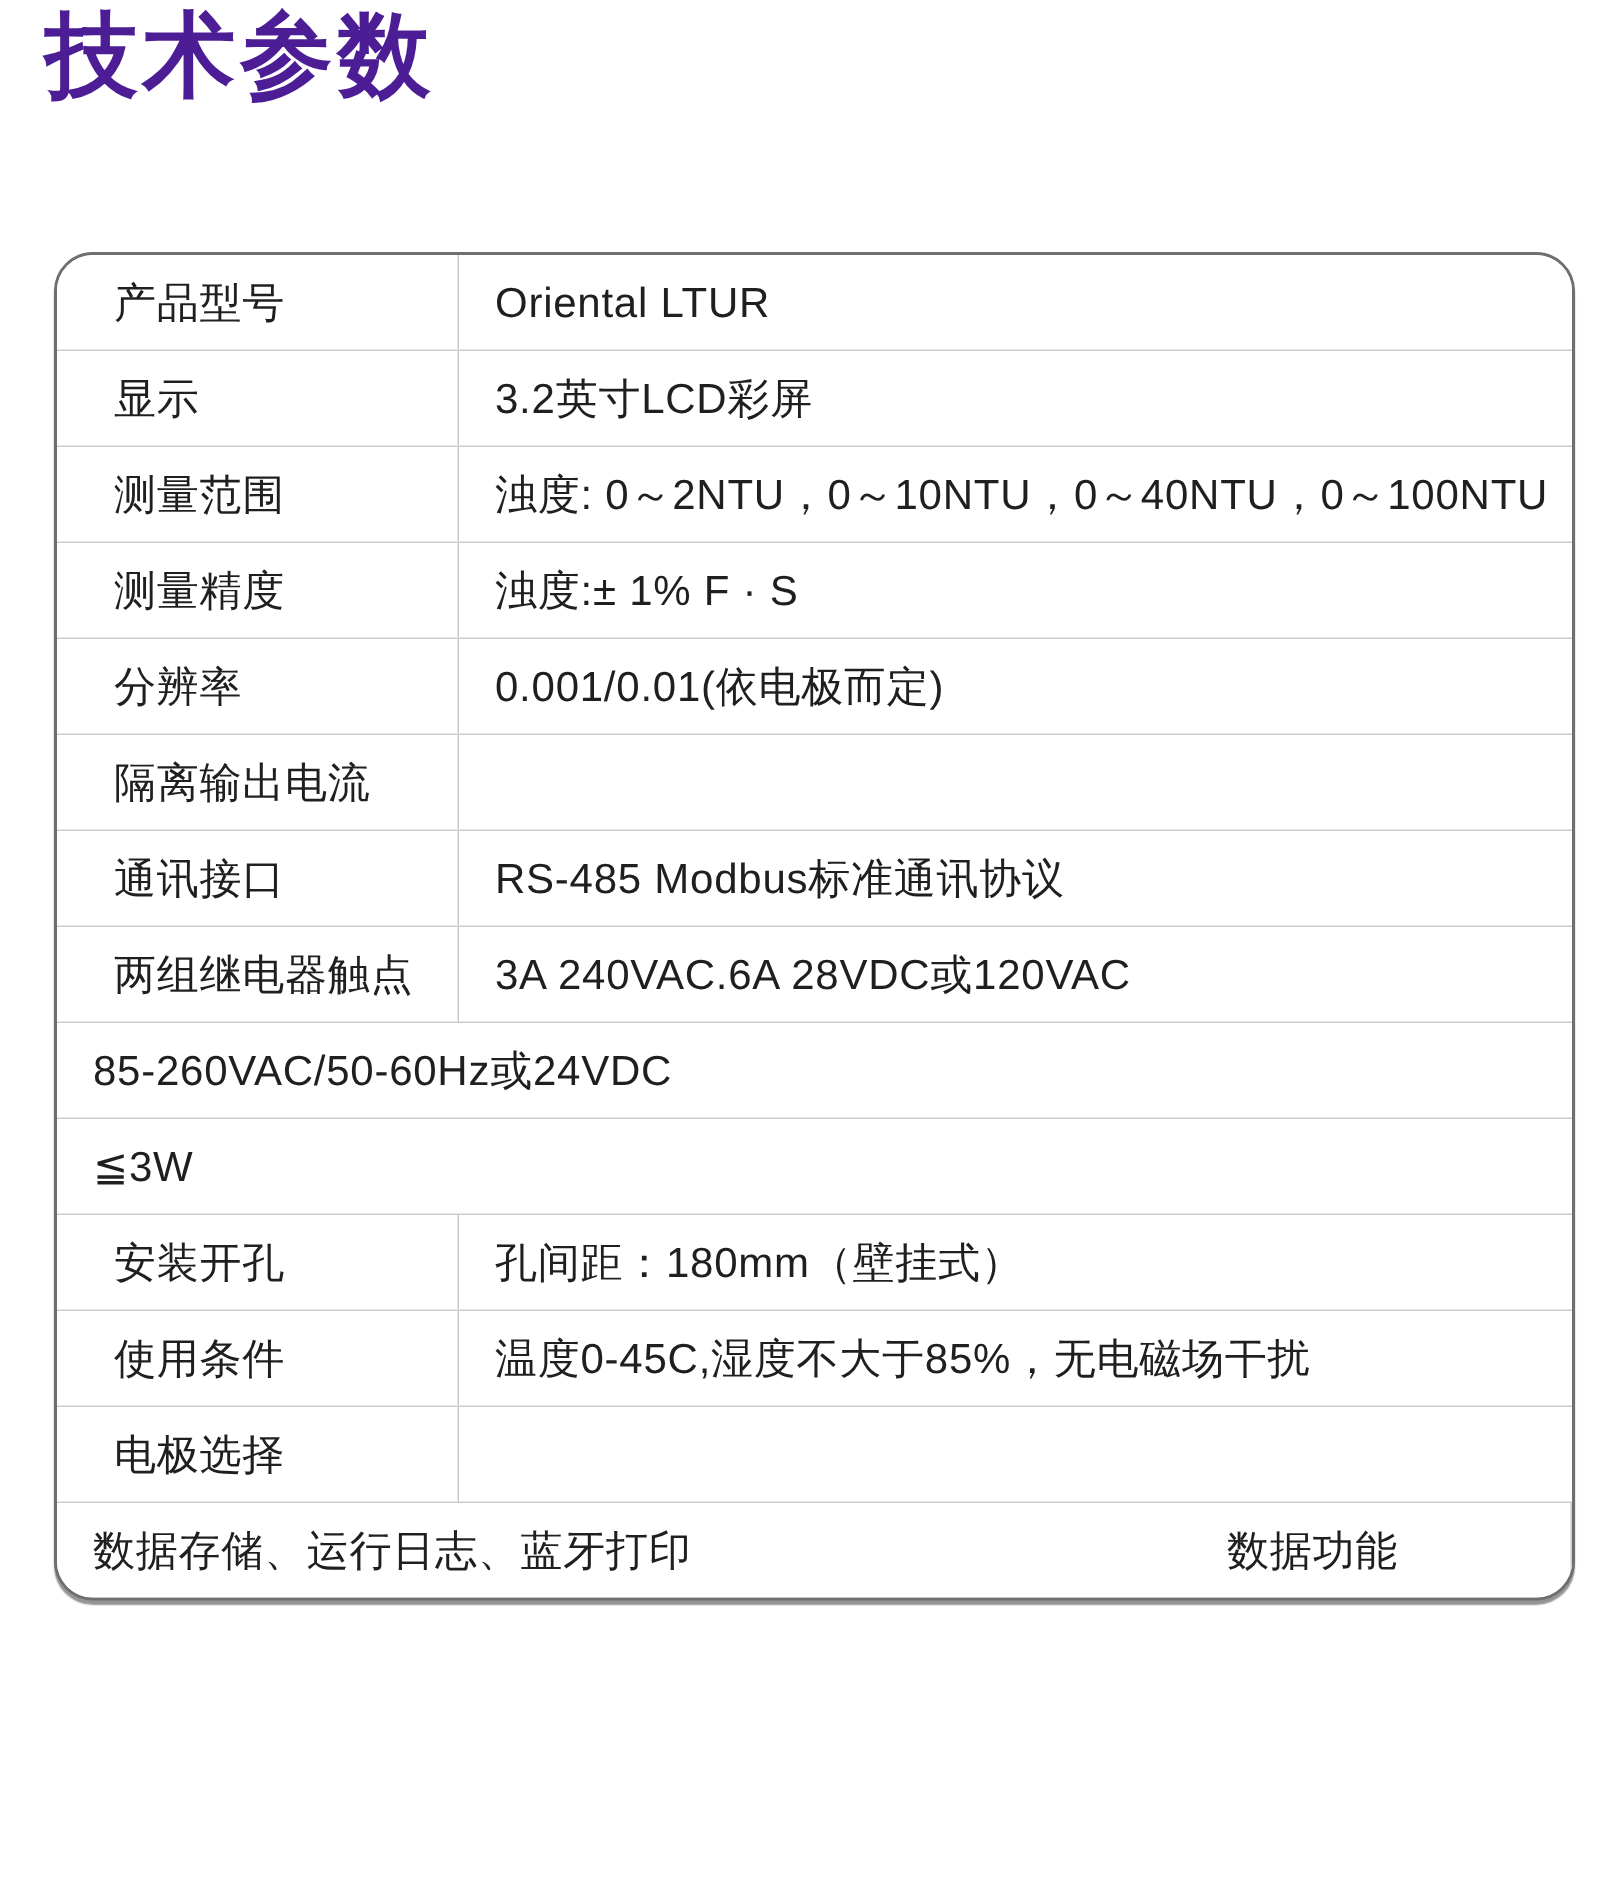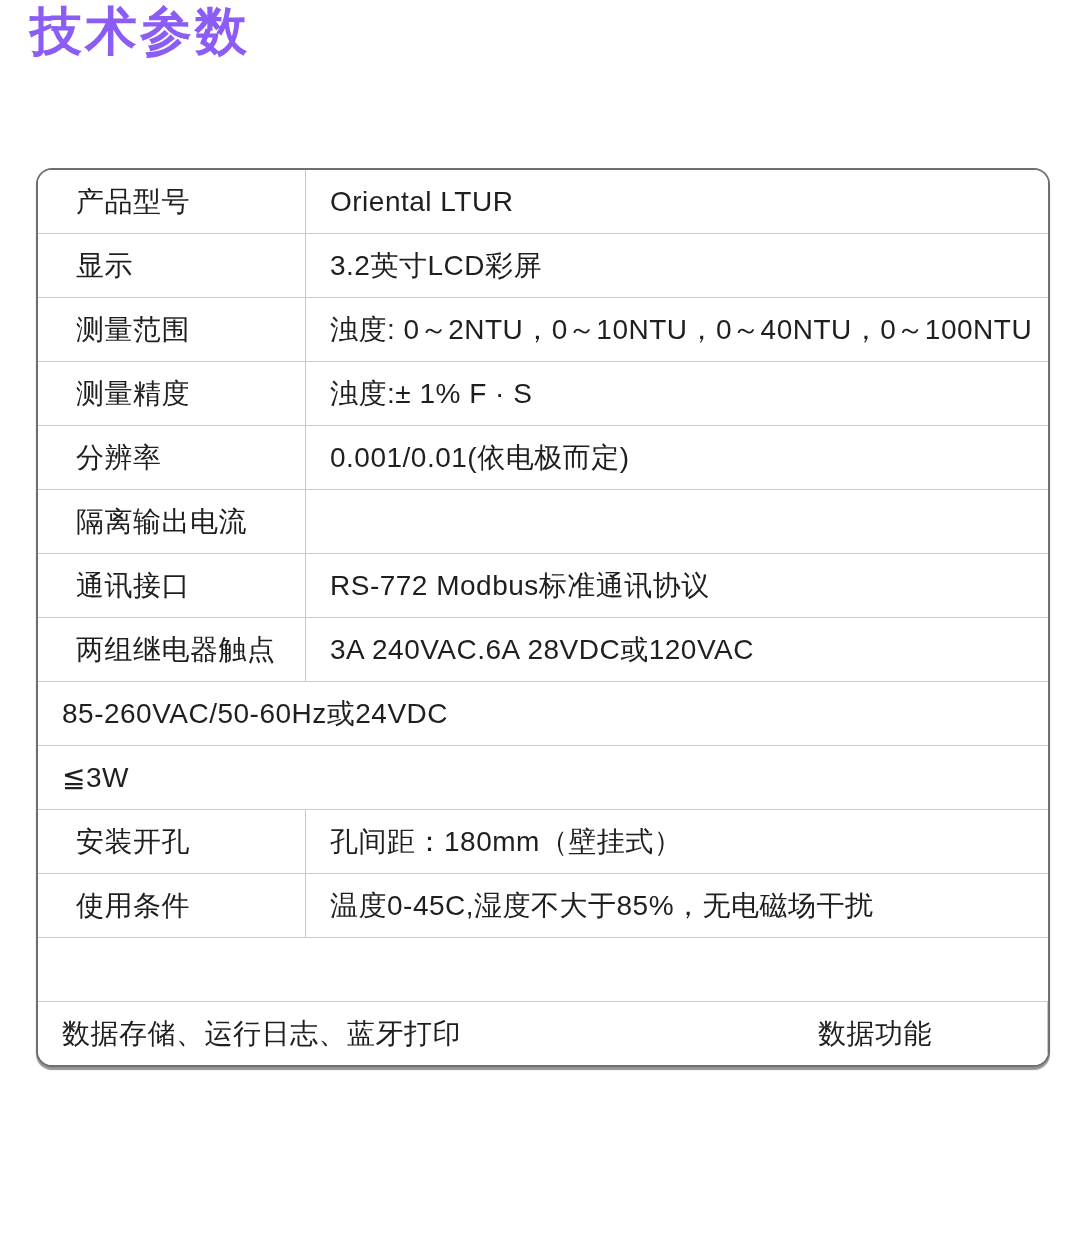--- a/index.html
+++ b/index.html
@@ -13,35 +13,35 @@
     width: 1080px;
     height: 1259px;
     background: #ffffff;
     overflow: hidden;
   }
   .title {
     position: absolute;
     left: 30px;
     top: 2px;
     margin: 0;
-    font-size: 52px;
+    font-size: 62px;
     font-weight: 800;
     letter-spacing: 3px;
-    color: #8b5cf6;
+    color: #4c1d95;
     line-height: 1.15;
   }
   .spec-table {
     position: absolute;
     left: 36px;
     top: 168px;
     width: 1014px;
     box-sizing: border-box;
     background: #ffffff;
     border: 2px solid #6f6f6f;
-    border-radius: 16px;
+    border-radius: 26px;
     overflow: hidden;
     box-shadow: 0 3px 1px rgba(60, 60, 60, 0.55);
   }
   .spec-row {
     display: flex;
     height: 63px;
     background: #ffffff;
   }
   .spec-row + .spec-row {
     border-top: 1px solid #cccccc;
@@ -92,40 +92,41 @@
       </div>
       <div class="spec-row">
         <div class="cell label">分辨率</div>
         <div class="cell value">0.001/0.01(依电极而定)</div>
       </div>
       <div class="spec-row">
         <div class="cell label">隔离输出电流</div>
       </div>
       <div class="spec-row">
         <div class="cell label">通讯接口</div>
-        <div class="cell value">RS-772 Modbus标准通讯协议</div>
+        <div class="cell value">RS-485 Modbus标准通讯协议</div>
       </div>
       <div class="spec-row">
         <div class="cell label">两组继电器触点</div>
         <div class="cell value">3A 240VAC.6A 28VDC或120VAC</div>
       </div>
       <div class="spec-row">
         <div class="cell value">85-260VAC/50-60Hz或24VDC</div>
       </div>
       <div class="spec-row">
         <div class="cell value">≦3W</div>
       </div>
       <div class="spec-row">
         <div class="cell label">安装开孔</div>
         <div class="cell value">孔间距：180mm（壁挂式）</div>
       </div>
       <div class="spec-row">
         <div class="cell label">使用条件</div>
         <div class="cell value">温度0-45C,湿度不大于85%，无电磁场干扰</div>
       </div>
       <div class="spec-row">
+        <div class="cell label">电极选择</div>
       </div>
       <div class="spec-row">
         <div class="cell value">数据存储、运行日志、蓝牙打印</div>
         <div class="cell label">数据功能</div>
       </div>
     </div>
 </div>
 
 </body></html>

